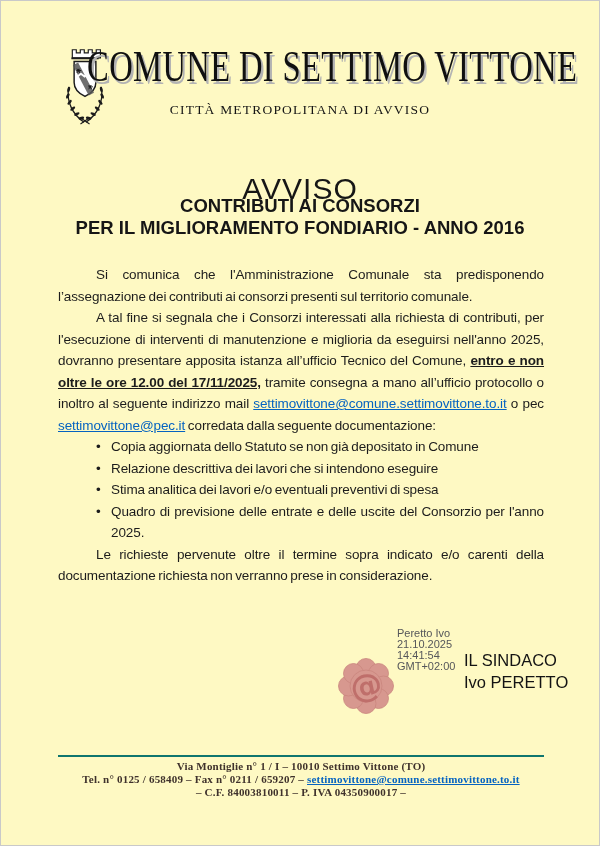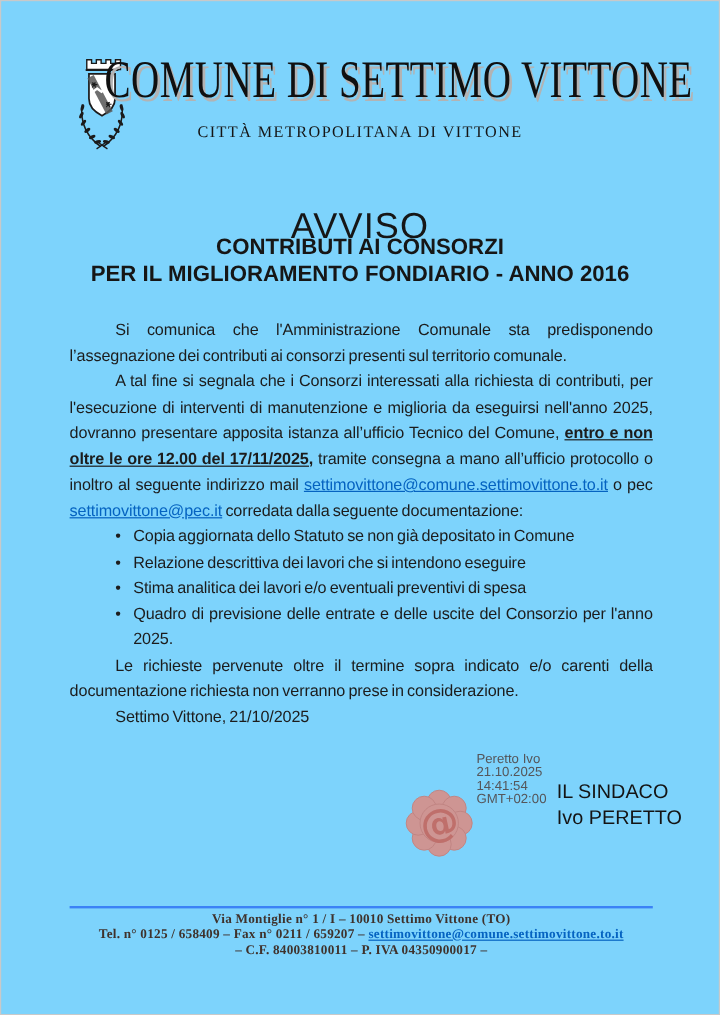--- a/index.html
+++ b/index.html
@@ -1,17 +1,17 @@
 <!DOCTYPE html>
 <html><head>
 <meta charset="utf-8">
 <style>
   html,body{margin:0;padding:0;background:#ffffff;}
   .page{
-    position:relative;width:600px;height:846px;background:#7dd3fc;
+    position:relative;width:600px;height:846px;background:#fef9c3;
     border:1px solid #c9c9c9;box-sizing:border-box;overflow:hidden;
     font-family:"Liberation Sans","DejaVu Sans",sans-serif;color:#1f1f1f;
   }
   
   .arms{position:absolute;left:55px;top:42px;width:58px;height:86px;}
   .masthead{position:absolute;left:0;top:44px;width:100%;text-align:center;}
   .muni-title{
     display:inline-block;font-family:"Liberation Serif","DejaVu Serif",serif;
     font-size:44px;font-weight:400;letter-spacing:.5px;white-space:nowrap;line-height:1;
     transform:scaleX(.74);transform-origin:center;color:#101010;
@@ -40,21 +40,21 @@
   ul.doclist li{position:relative;padding-left:53px;text-indent:0;}
   ul.doclist li::before{content:"\2022";position:absolute;left:38px;top:0;}
   .dateline{margin-top:9px;text-indent:38px;}
   
   .sig-ts{position:absolute;left:396px;top:627px;font-size:11px;line-height:11px;color:#55565a;}
   .sig-name{position:absolute;left:463px;top:649px;font-size:16.5px;line-height:21.5px;color:#141414;white-space:nowrap;}
   .stamp{position:absolute;left:336px;top:656px;width:58px;height:58px;}
   
   .footer{
     position:absolute;left:57px;top:754px;width:486px;
-    border-top:2px solid #3b82f6;padding-top:3px;text-align:center;
+    border-top:2px solid #0f766e;padding-top:3px;text-align:center;
     font-family:"Liberation Serif","DejaVu Serif",serif;font-weight:700;
     font-size:11px;line-height:13px;color:#3f322c;letter-spacing:.2px;
   }
   .footer a.lnk{font-weight:700;}
 </style>
 </head>
 <body>
 
 <div class="page">
 
@@ -85,40 +85,39 @@
       <ellipse cx="51" cy="57" rx="3.2" ry="1.5" transform="rotate(62 51 57)"></ellipse>
       <ellipse cx="49" cy="64" rx="3.2" ry="1.5" transform="rotate(50 49 64)"></ellipse>
       <ellipse cx="45.5" cy="71" rx="3.2" ry="1.5" transform="rotate(38 45.5 71)"></ellipse>
       <ellipse cx="41" cy="77" rx="3.2" ry="1.5" transform="rotate(26 41 77)"></ellipse>
       <ellipse cx="36" cy="81.5" rx="3.2" ry="1.5" transform="rotate(14 36 81.5)"></ellipse>
     </g>
   </svg>
 
   <div class="masthead">
     <div class="muni-title">COMUNE DI SETTIMO VITTONE</div>
-    <div class="muni-sub">CITTÀ METROPOLITANA DI VITTONE</div>
+    <div class="muni-sub">CITTÀ METROPOLITANA DI AVVISO</div>
   </div>
 
   <div class="avviso">AVVISO</div>
   <div class="headline">
     <div>CONTRIBUTI AI CONSORZI</div>
     <div>PER IL MIGLIORAMENTO FONDIARIO - ANNO 2016</div>
   </div>
 
   <div class="bodytext">
     <p>Si comunica che l'Amministrazione Comunale sta predisponendo l’assegnazione dei contributi ai consorzi presenti sul territorio comunale.</p>
     <p><span>A tal fine si segnala che i Consorzi interessati alla richiesta di contributi, per l'esecuzione di interventi di manutenzione e miglioria da eseguirsi nell'anno 2025, </span><span class="b">dovranno presentare apposita istanza all’ufficio Tecnico del Comune, </span><span class="bu">entro e non oltre le ore 12.00 del 17/11/2025,</span><span> tramite consegna a mano all’ufficio protocollo o inoltro al seguente indirizzo mail </span><a class="lnk" href="#">settimovittone@comune.settimovittone.to.it</a><span> o pec </span><a class="lnk" href="#">settimovittone@pec.it</a><span> corredata dalla seguente documentazione:</span></p>
     <ul class="doclist">
       <li>Copia aggiornata dello Statuto se non già depositato in Comune</li>
       <li>Relazione descrittiva dei lavori che si intendono eseguire</li>
       <li>Stima analitica dei lavori e/o eventuali preventivi di spesa</li>
       <li>Quadro di previsione delle entrate e delle uscite del Consorzio per l'anno 2025.</li>
     </ul>
     <p>Le richieste pervenute oltre il termine sopra indicato e/o carenti della documentazione richiesta non verranno prese in considerazione.</p>
-    <p class="dateline">Settimo Vittone, 21/10/2025</p>
   </div>
 
   <div class="sig-ts">
     <div>Peretto Ivo</div>
     <div>21.10.2025</div>
     <div>14:41:54</div>
     <div>GMT+02:00</div>
   </div>
   <div class="sig-name">
     <div>IL SINDACO</div>

